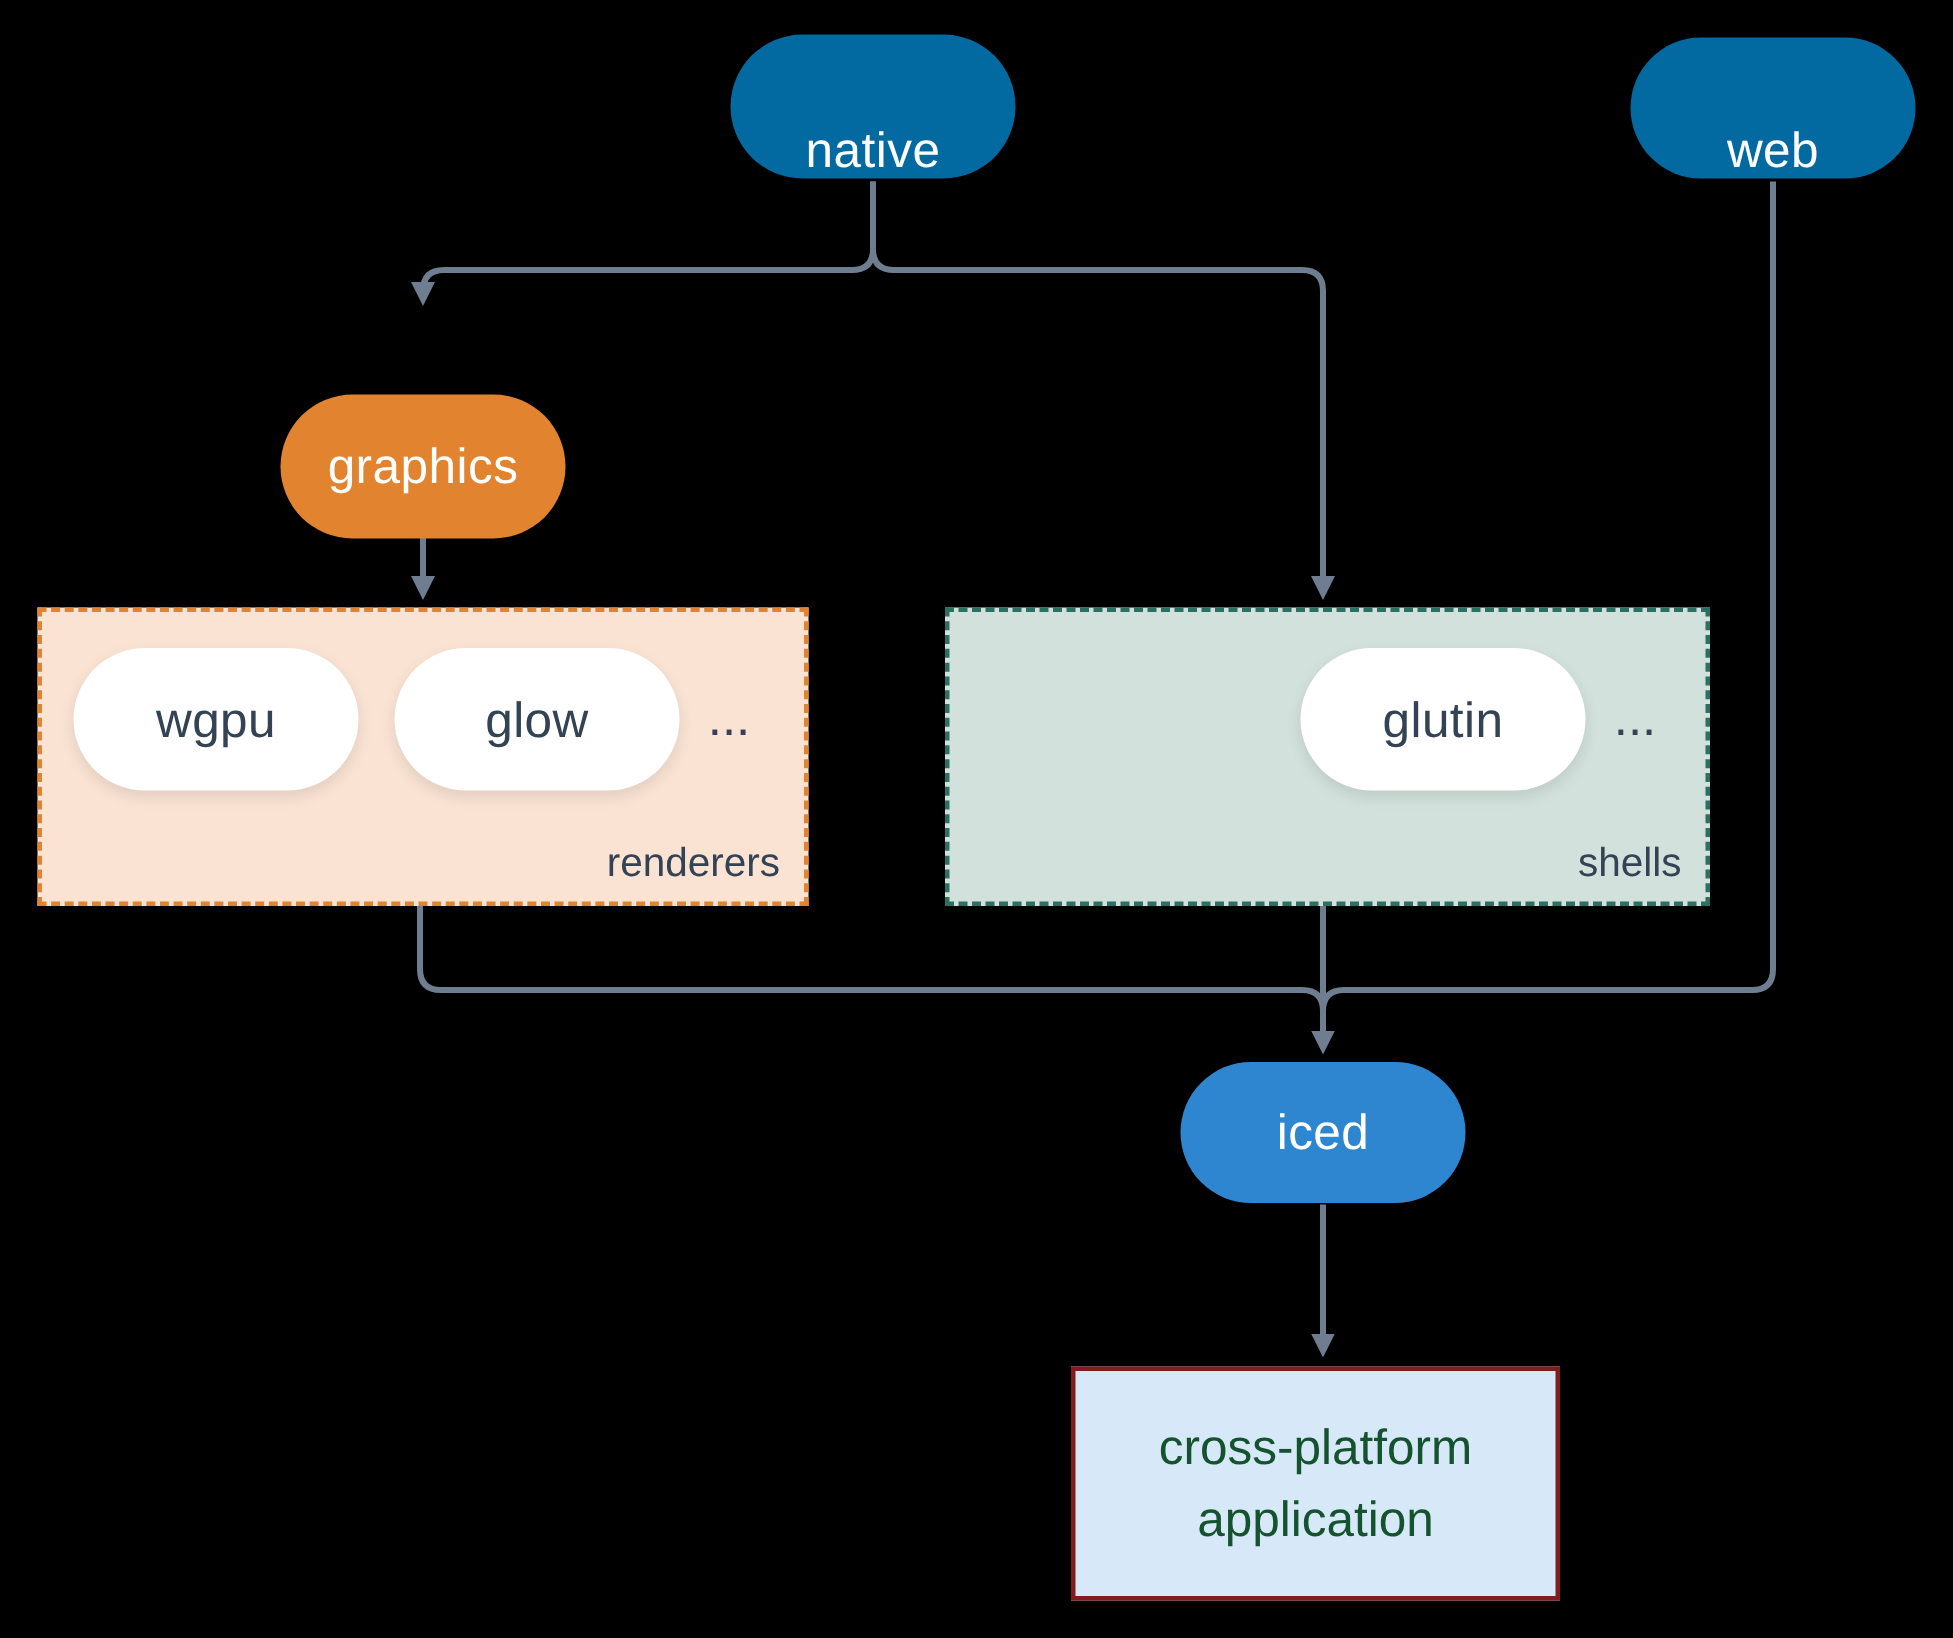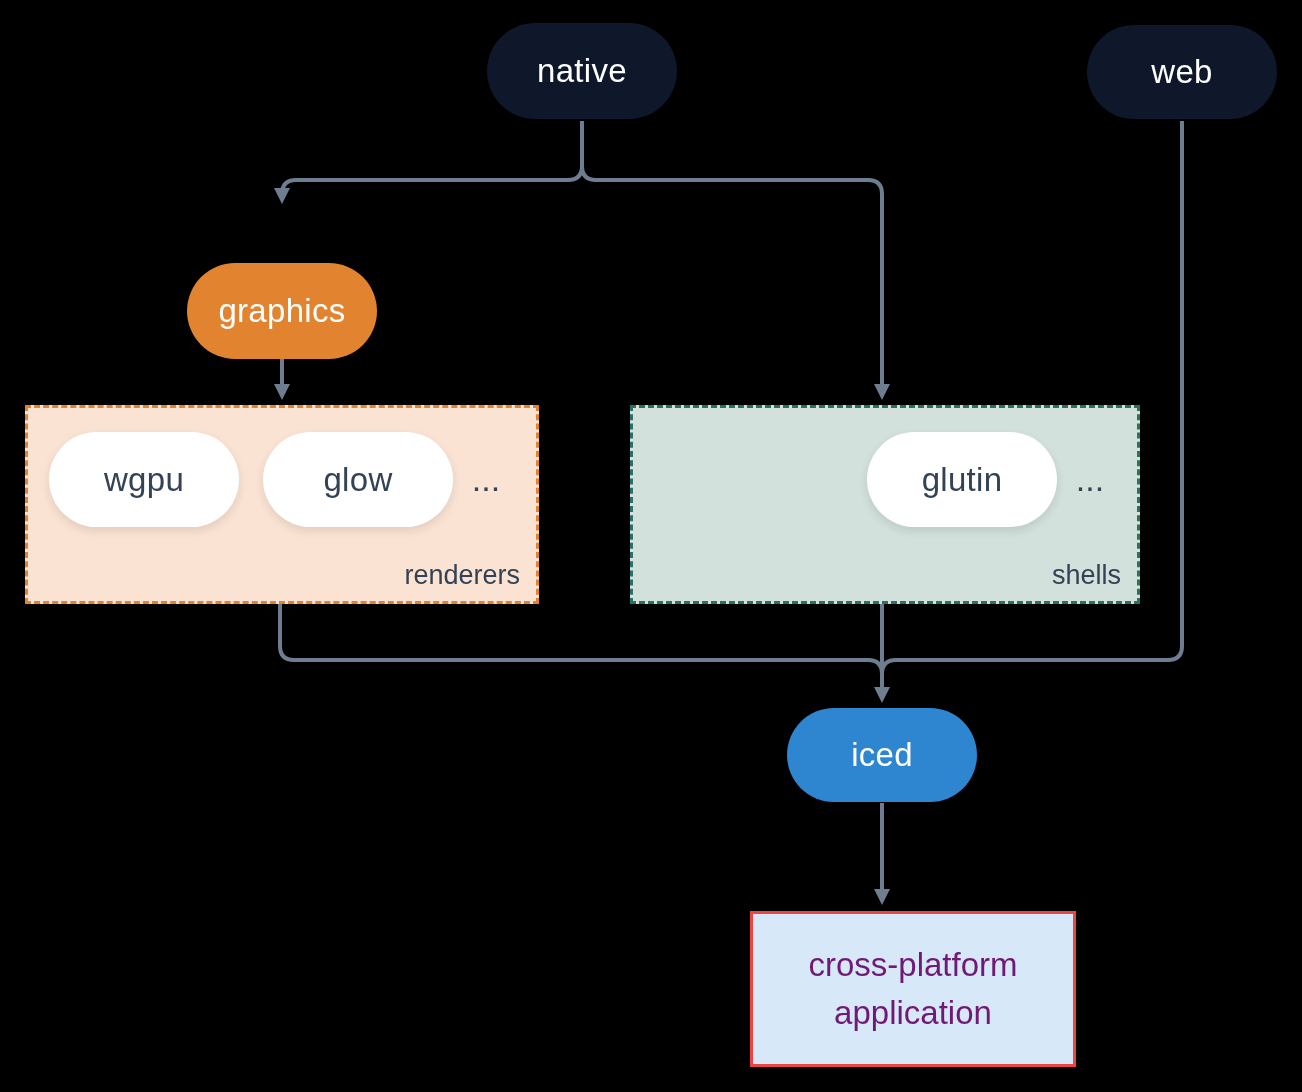--- a/index.html
+++ b/index.html
@@ -15,21 +15,21 @@
 
   .pill {
     position: absolute;
     display: flex;
     align-items: center;
     justify-content: center;
     border-radius: 999px;
     font-size: 33px;
     letter-spacing: 0.3px;
   }
-  .pill.purple { background: #0f172a; color: #ffffff; }
+  .pill.purple { background: #0369a1; color: #ffffff; align-items: flex-end; }
   .pill.orange { background: #e2842f; color: #ffffff; }
   .pill.blue   { background: #2e86d0; color: #ffffff; }
   .pill.white  { background: #ffffff; color: #334254; box-shadow: 0 4px 10px rgba(0,0,0,0.10); }
 
   .pill.native   { left: 487px;  top: 23px;  width: 190px; height: 96px; }
   .pill.web      { left: 1087px; top: 25px;  width: 190px; height: 94px; }
   .pill.graphics { left: 187px;  top: 215px; width: 190px; height: 96px; margin-top: 48px; }
   .pill.iced     { left: 787px;  top: 708px; width: 190px; height: 94px; }
 
   .group { position: absolute; border: 3px dashed; }
@@ -49,29 +49,29 @@
   .group.shells .dots { left: 422px; }
   .group-label {
     position: absolute;
     right: 16px; bottom: 10px;
     font-size: 27px;
     color: #334254;
   }
 
   .app-box {
     position: absolute;
-    left: 750px; top: 911px;
+    left: 714px; top: 911px;
     width: 320px; height: 150px;
     background: #d7e8f9;
-    border: 3px solid #ef4444;
+    border: 3px solid #7f1d1d;
     display: flex; align-items: center; justify-content: center;
     text-align: center;
     font-size: 33px;
     line-height: 1.45;
-    color: #701a75;
+    color: #14532d;
   }
   .app-box span { display: block; width: 300px; }
 </style>
 </head>
 <body>
 
 <div class="canvas">
 
   <svg class="connectors" width="1302" height="1092" viewBox="0 0 1302 1092">
     <defs>

